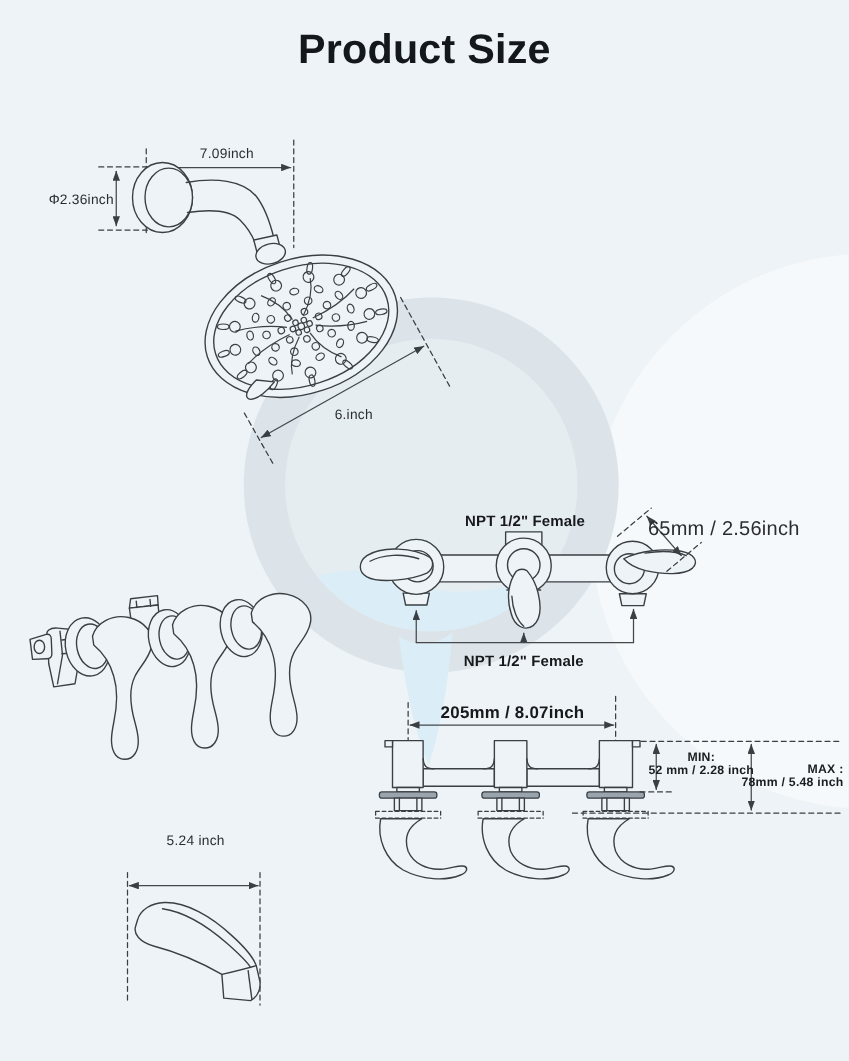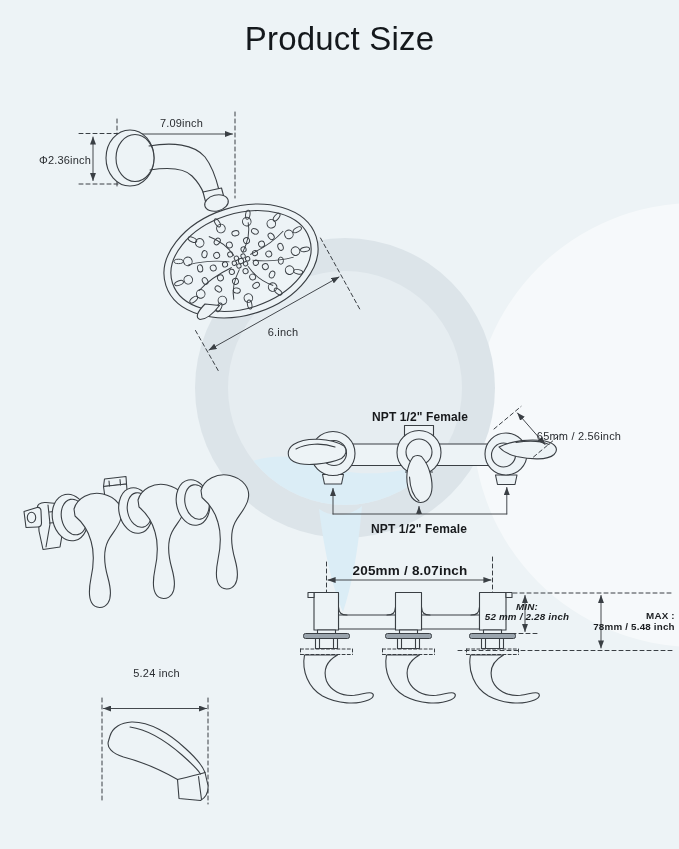--- a/index.html
+++ b/index.html
@@ -2,26 +2,26 @@
 <html><head>
 <meta charset="utf-8">
 <style>
   html,body{margin:0;padding:0;background:#edf3f6;}
   .stage{position:relative;width:679px;height:849px;background:#edf3f6;overflow:hidden;
          font-family:"Liberation Sans",sans-serif;color:#26292d;}
   svg{position:absolute;left:0;top:0;}
   .lnart{z-index:1;}
   .lbl{position:absolute;transform:translate(-50%,-50%);white-space:nowrap;z-index:2;
        color:#2a2d31;font-size:11px;letter-spacing:.2px;}
-  .lbl.sm{font-size:11px;margin-top:12px;}
+  .lbl.sm{font-size:16px;}
   .lbl.b{font-weight:700;font-size:12px;color:#17191c;letter-spacing:.1px;}
   .lbl.big{font-weight:700;font-size:13.5px;color:#17191c;}
   .lbl.mm{font-weight:700;font-size:9.8px;line-height:1.12;text-align:center;color:#1b1e21;}
   .title{position:absolute;left:0;right:0;top:20px;text-align:center;z-index:2;
-         font-size:33px;font-weight:400;color:#14181c;letter-spacing:.2px;}
+         font-size:33px;font-weight:700;color:#14181c;letter-spacing:.2px;}
   
   .ln{fill:none;stroke:#3a3f44;stroke-width:1.1;stroke-linecap:round;stroke-linejoin:round;}
   .fl{fill:#edf3f6;stroke:#3a3f44;stroke-width:1.1;stroke-linecap:round;stroke-linejoin:round;}
   .dash{stroke-dasharray:4 3;stroke-width:1;}
   .dash2{stroke-dasharray:3 2.2;stroke-width:1;}
   .dim{stroke:#44484d;stroke-width:1;}
   .arr{marker-start:url(#mA);marker-end:url(#mA);}
   .arrE{marker-end:url(#mA);}
 </style>
 </head>
@@ -273,21 +273,21 @@
 
   <div class="lbl" style="left:181.5px;top:122.5px;">7.09inch</div>
   <div class="lbl" style="left:65px;top:160px;">Φ2.36inch</div>
   <div class="lbl" style="left:283px;top:331.5px;font-size:11px;">6.inch</div>
 
   <div class="lbl b" style="left:420px;top:417px;">NPT 1/2" Female</div>
   <div class="lbl sm" style="left:579px;top:423.5px;">65mm / 2.56inch</div>
   <div class="lbl b" style="left:419px;top:528.5px;">NPT 1/2" Female</div>
 
   <div class="lbl big" style="left:410px;top:570px;">205mm / 8.07inch</div>
-  <div class="lbl mm" style="left:527px;top:612.5px;font-style:italic;">
+  <div class="lbl mm" style="left:561px;top:612.5px;">
     <div>MIN:</div>
     <div>52 mm / 2.28 inch</div>
   </div>
   <div class="lbl mm" style="left:634px;top:622px;text-align:right;">
     <div>MAX :</div>
     <div>78mm / 5.48 inch</div>
   </div>
 
   <div class="lbl" style="left:156.5px;top:673px;font-size:11px;">5.24 inch</div>
 </div>

